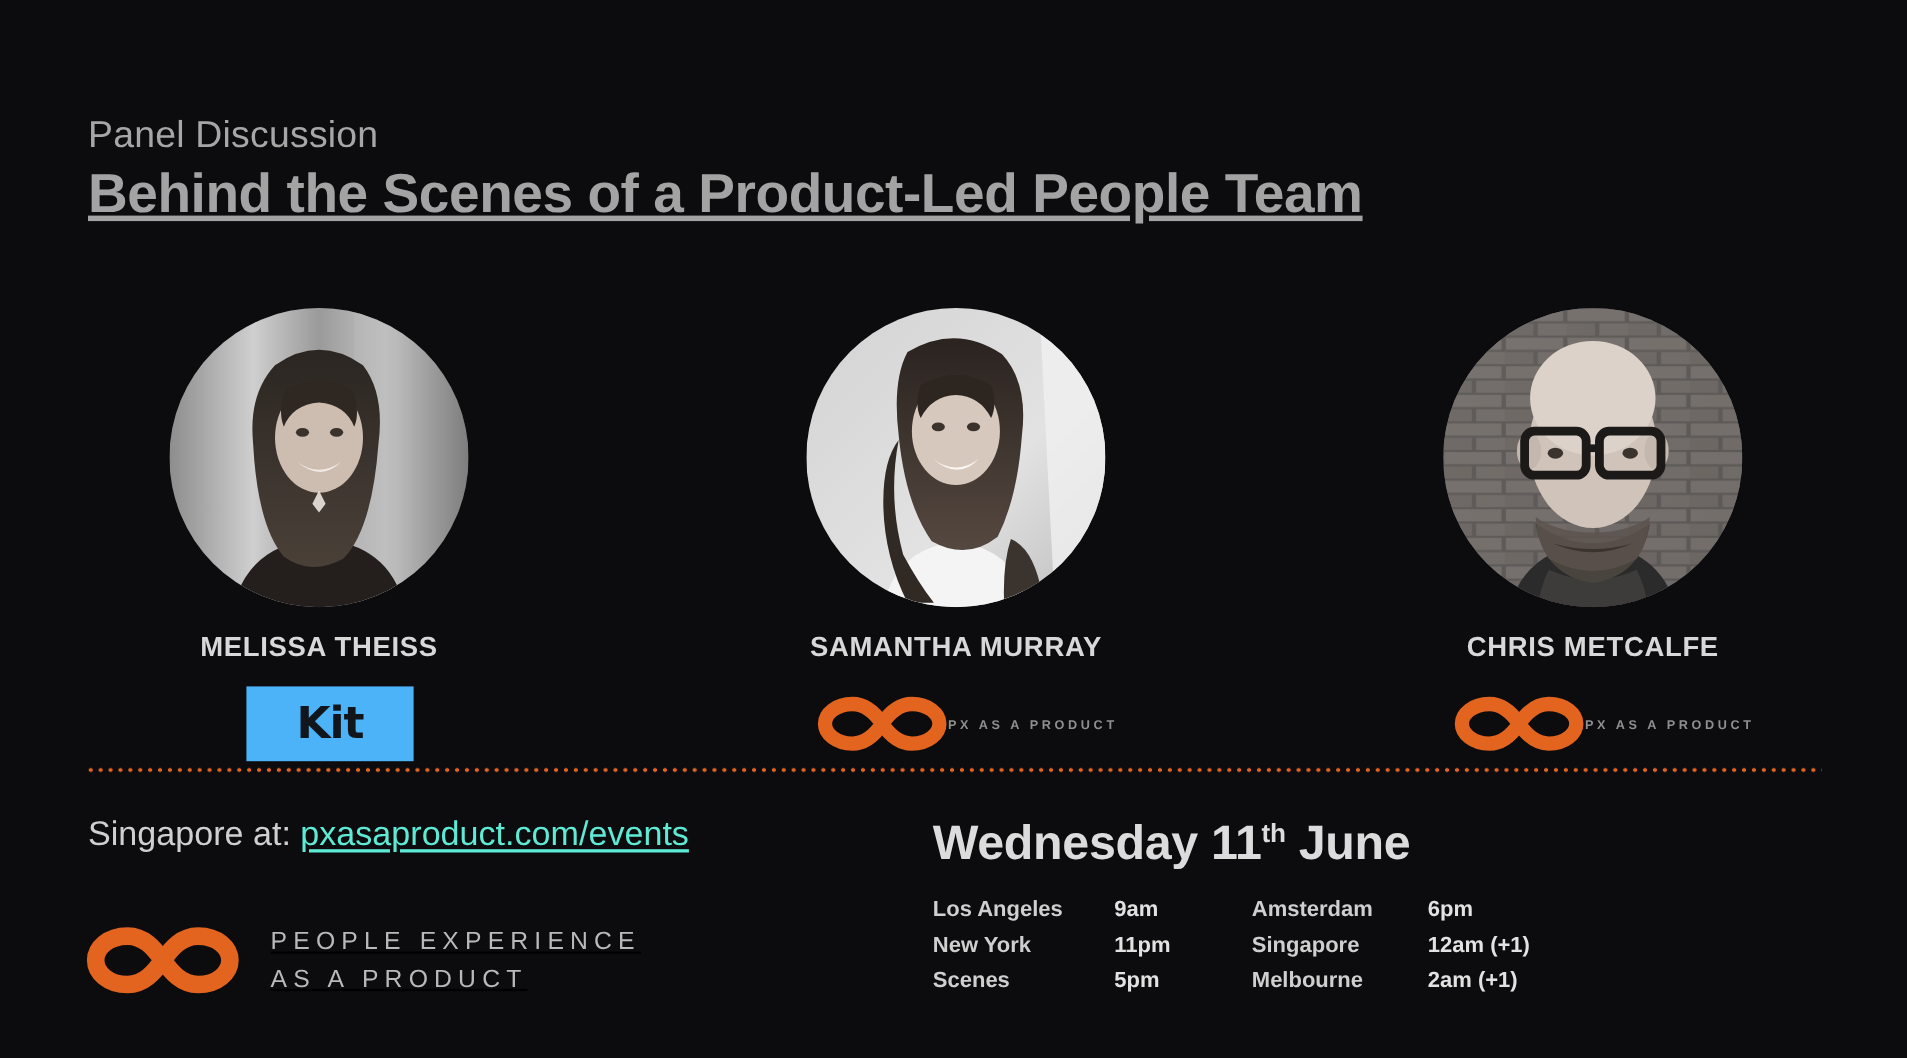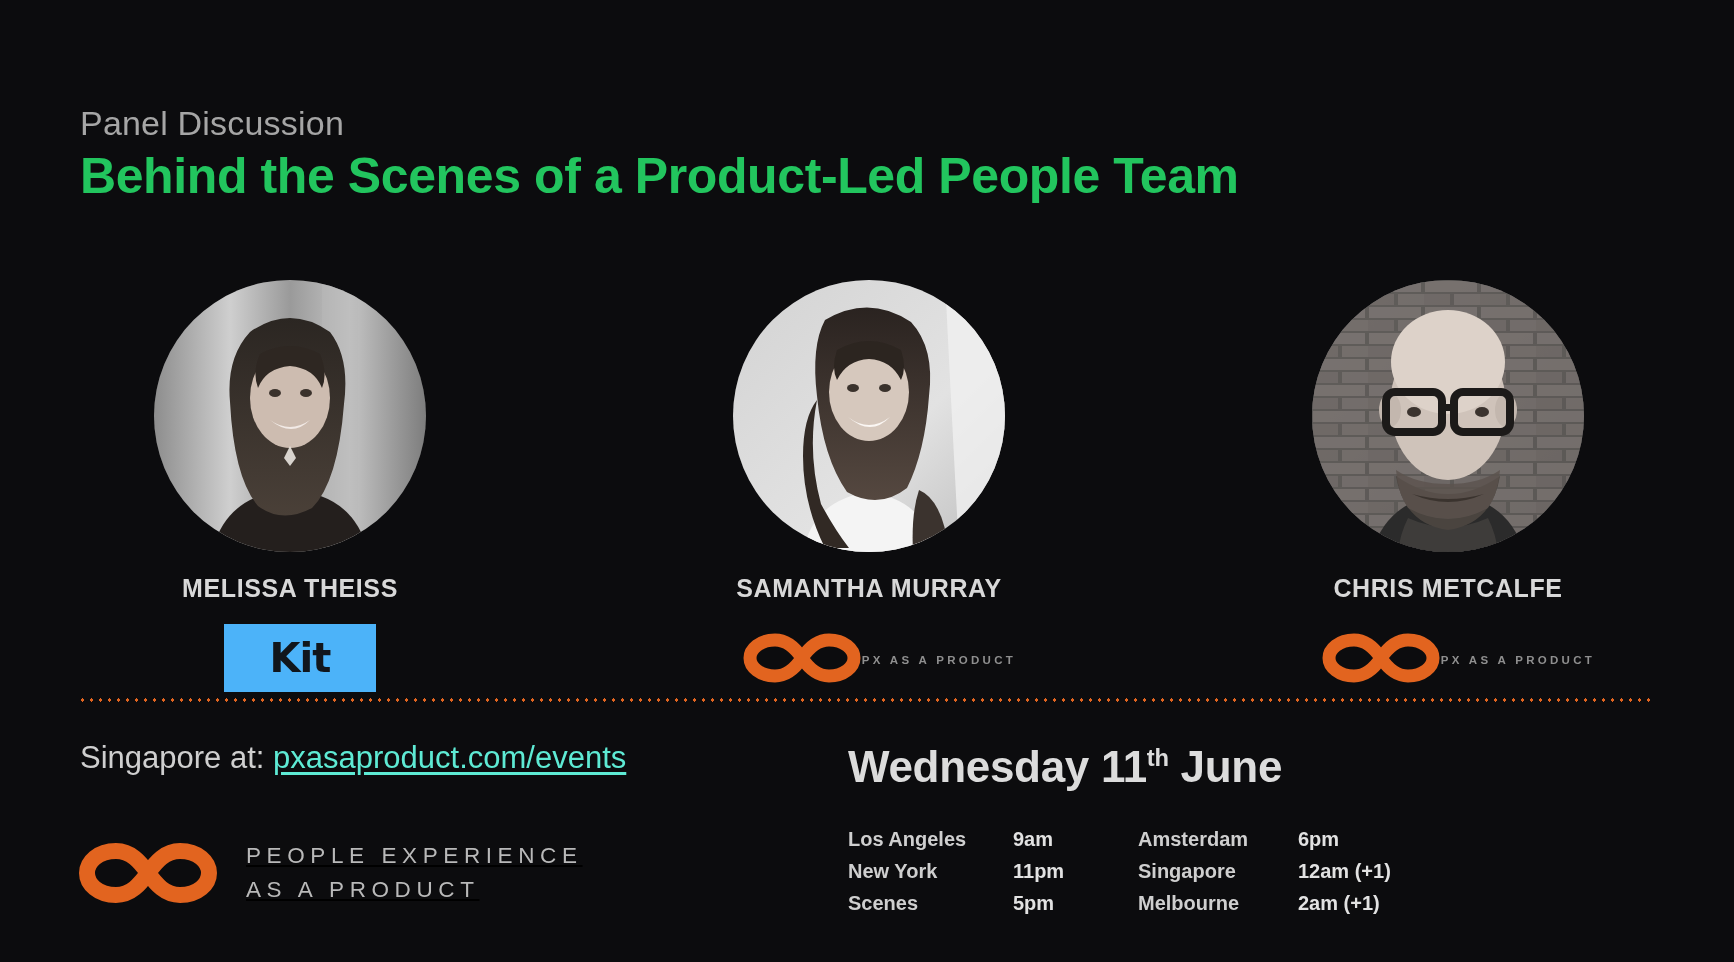--- a/index.html
+++ b/index.html
@@ -20,25 +20,26 @@
   .kicker {
     font-size:34px;
     color:#a6a6a6;
     font-weight:400;
     letter-spacing:0.2px;
     line-height:1.15;
   }
   .headline {
     font-size:50px;
     font-weight:700;
-    color:#22c55e;
+    color:#a3a3a3;
     letter-spacing:-0.4px;
     line-height:1.18;
     margin-top:4px;
     white-space:nowrap;
+    text-decoration:underline;
   }
 
   
   .speakers {
     position:absolute;
     left:80px; top:280px;
     width:1578px;
     display:flex;
     justify-content:space-between;
     align-items:flex-start;
@@ -152,21 +153,21 @@
   .date-title {
     font-size:44px;
     font-weight:700;
     color:#dcdcdc;
     letter-spacing:-0.3px;
     white-space:nowrap;
   }
   .date-title sup { font-size:0.54em; vertical-align:super; }
 
   .tz-grid {
-    margin-top:36px;
+    margin-top:24px;
     display:grid;
     grid-template-columns:165px 125px 160px auto;
     row-gap:9px;
     font-size:20px;
     font-weight:700;
     color:#cfcfcf;
     white-space:nowrap;
   }
   .tz-city { color:#cfcfcf; }
   .tz-time { color:#e2e2e2; }

